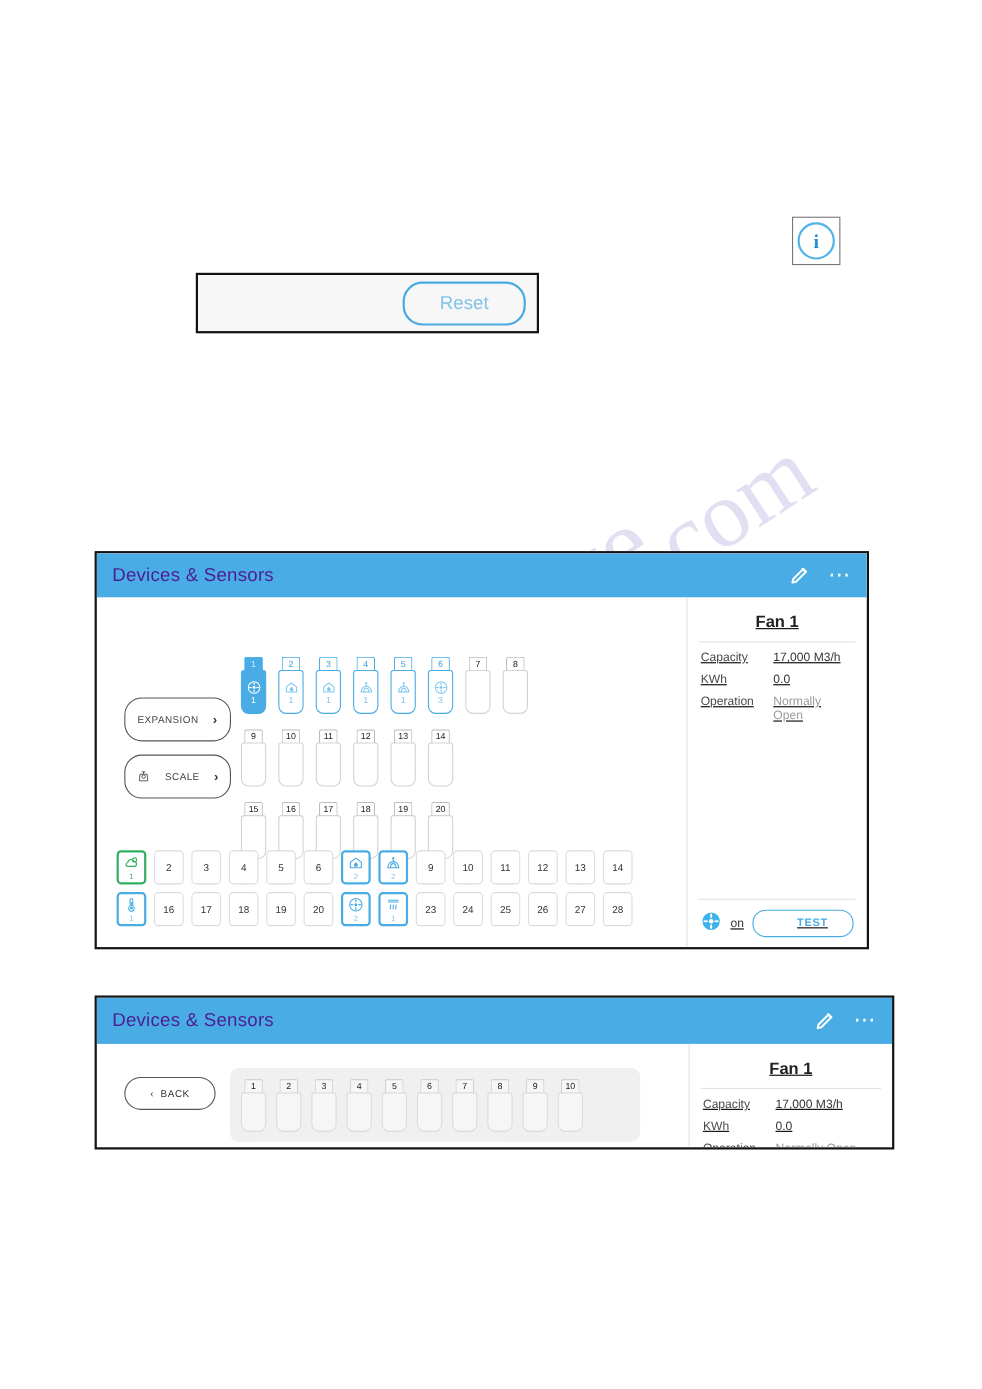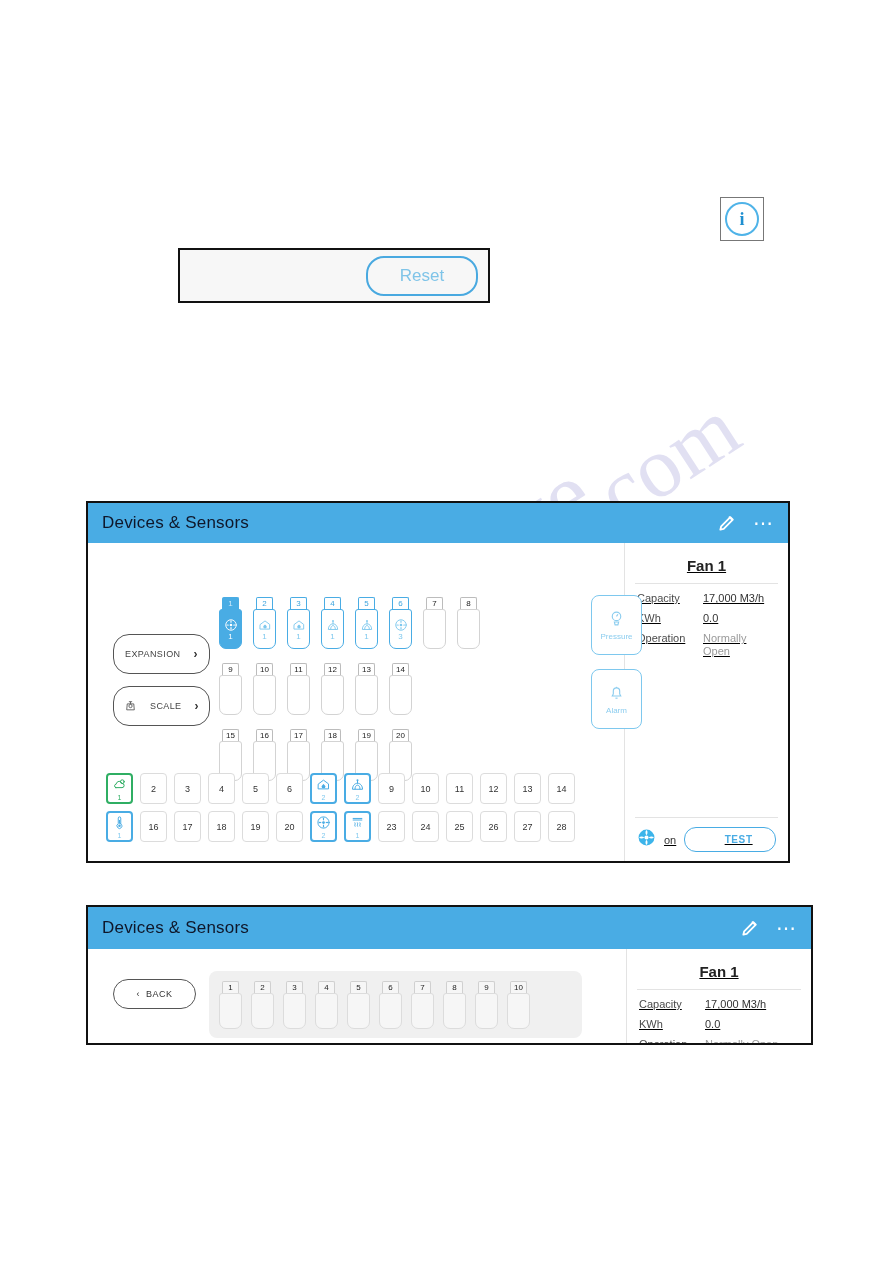--- a/index.html
+++ b/index.html
@@ -62,21 +62,21 @@
     box-sizing:border-box;z-index:6;overflow:hidden;
   }
   #panel-main{left:86px;top:501px;width:704px;height:362px;}
   #panel-sub{left:86px;top:905px;width:727px;height:140px;}
 
   .panel-header{
     background:#49ace4;height:40px;display:flex;align-items:center;
     padding:0 14px;box-sizing:border-box;
   }
   #panel-sub .panel-header{height:42px;}
-  .panel-title{color:#0f172a;font-size:17px;letter-spacing:.2px;}
+  .panel-title{color:#4c1d95;font-size:17px;letter-spacing:.2px;}
   .hdr-actions{margin-left:auto;display:flex;align-items:center;gap:16px;}
   .pencil{width:20px;height:20px;display:block;}
   .dots{color:#fff;font-size:20px;letter-spacing:1px;line-height:8px;}
 
   .panel-body{display:flex;height:calc(100% - 40px);}
   #panel-sub .panel-body{height:calc(100% - 42px);}
 
   .left-pane{flex:1;position:relative;border-right:1px solid #e3e3e3;}
   .right-pane{width:163px;display:flex;flex-direction:column;padding:6px 0 0 0;box-sizing:border-box;text-decoration:underline;}
   #panel-sub .right-pane{width:184px;}
@@ -377,42 +377,20 @@
               <div class="tab">19</div>
               <div class="body"></div>
             </div>
             <div class="vial">
               <div class="tab">20</div>
               <div class="body"></div>
             </div>
           </div>
         </div>
 
-      <div class="tiles">
-        <div class="tile">
-          <span>
-            <svg width="17" height="17" viewBox="0 0 24 24" fill="none" stroke="#8ccdef" stroke-width="1.6">
-                <circle cx="12" cy="9" r="6"></circle>
-                <path d="M12 9l2-3"></path>
-                <path d="M9 17h6l-1 4h-4z"></path>
-              </svg>
-          </span>
-          <span>Pressure</span>
-        </div>
-        <div class="tile">
-          <span>
-            <svg width="17" height="17" viewBox="0 0 24 24" fill="none" stroke="#8ccdef" stroke-width="1.6">
-                <path d="M6 17h12l-1.5-3V10a4.5 4.5 0 00-9 0v4z"></path>
-                <path d="M10.5 20h3"></path>
-                <path d="M12 5.5V4"></path>
-              </svg>
-          </span>
-          <span>Alarm</span>
-        </div>
-      </div>
 
       <div class="chip-rows" id="chip-rows">
           <div class="chip-row">
             <div class="chip green">
               <span><svg width="15" height="15" viewBox="0 0 24 24">
                   <circle cx="16.5" cy="7.5" r="3" fill="none" stroke="#2fae63" stroke-width="1.6" stroke-linejoin="round" stroke-linecap="round"></circle>
                   <path d="M6 17h10a3.4 3.4 0 000-6.8c-.6-2-2.4-3.2-4.5-3.2C9 7 7 9 6.7 11.4A2.9 2.9 0 006 17z" fill="none" stroke="#2fae63" stroke-width="1.6" stroke-linejoin="round" stroke-linecap="round"></path>
                 </svg></span>
               <span class="csub">1</span>
             </div>

